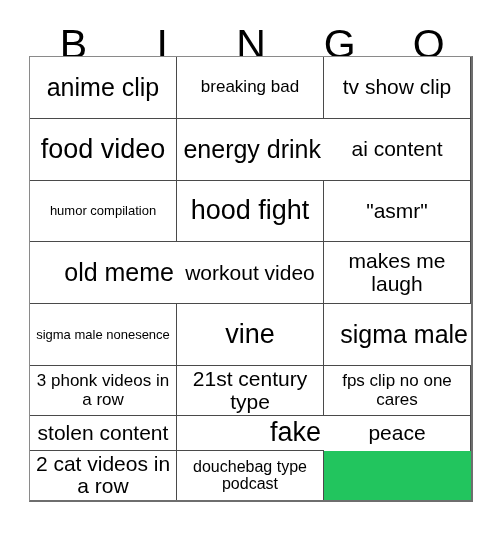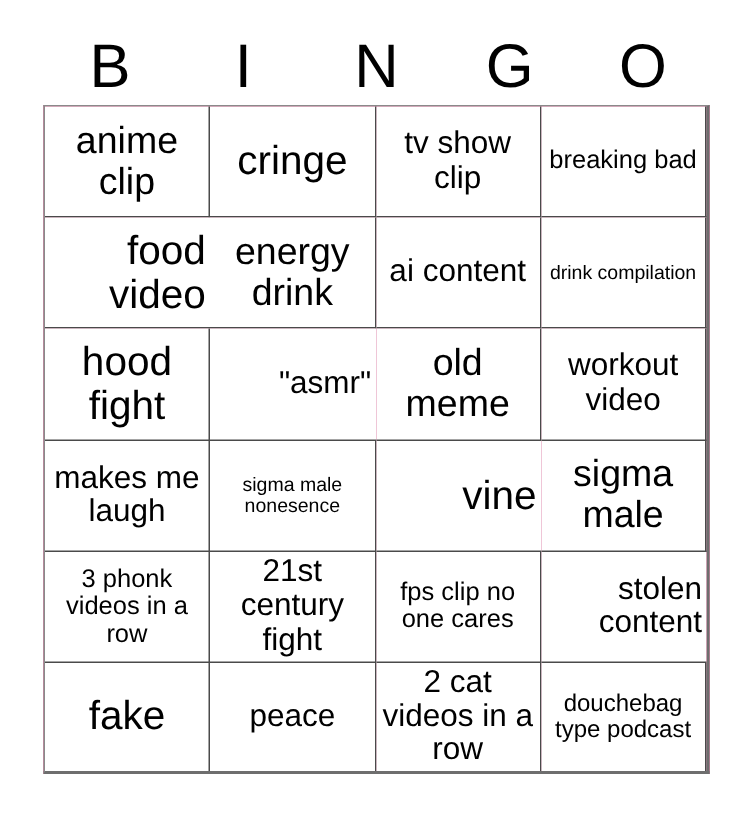--- a/index.html
+++ b/index.html
@@ -36,32 +36,32 @@
     justify-content: center;
     font-size: 41px;
     line-height: 1;
     font-weight: 400;
     letter-spacing: 0px;
     color: #000000;
   }
   #grid {
     position: absolute;
     left: 29px;
-    top: 70px;
+    top: 56px;
     width: 444px;
     height: 446px;
     box-sizing: border-box;
     border-top: 1px solid #8a8a8a;
     border-left: 1px solid #8a8a8a;
     border-right: 2px solid #6e6e6e;
     border-bottom: 2px solid #6e6e6e;
     display: grid;
-    grid-template-columns: repeat(4, 1fr);
+    grid-template-columns: repeat(3, 1fr);
     grid-template-rows: repeat(5, 1fr);
-    background: #be185d;
+    background: #22c55e;
   }
   .cell {
     box-sizing: border-box;
     border-right: 1px solid #4a4a4a;
     border-bottom: 1px solid #4a4a4a;
     display: flex;
     align-items: center;
     justify-content: center;
     text-align: center;
     padding: 2px 3px;
@@ -94,40 +94,37 @@
     <div class="header-cell">N</div>
     <div class="header-cell">G</div>
     <div class="header-cell">O</div>
   </div>
 
   <div id="grid">
     <div class="cell">
         <span class="cell-text fs-lg">anime clip</span>
       </div>
     <div class="cell">
-        <span class="cell-text fs-xl">cringe</span>
+        <span class="cell-text fs-sm">breaking bad</span>
       </div>
     <div class="cell">
         <span class="cell-text fs-md">tv show clip</span>
-      </div>
-    <div class="cell">
-        <span class="cell-text fs-sm">breaking bad</span>
       </div>
     <div class="cell">
         <span class="cell-text fs-xl">food video</span>
       </div>
 
     <div class="cell">
         <span class="cell-text fs-lg">energy drink</span>
       </div>
     <div class="cell">
         <span class="cell-text fs-md">ai content</span>
       </div>
     <div class="cell">
-        <span class="cell-text fs-xs">drink compilation</span>
+        <span class="cell-text fs-xs">humor compilation</span>
       </div>
     <div class="cell">
         <span class="cell-text fs-xl">hood fight</span>
       </div>
     <div class="cell">
         <span class="cell-text fs-md">"asmr"</span>
       </div>
 
     <div class="cell">
         <span class="cell-text fs-lg">old meme</span>
@@ -145,21 +142,21 @@
         <span class="cell-text fs-xl">vine</span>
       </div>
 
     <div class="cell">
         <span class="cell-text fs-lg">sigma male</span>
       </div>
     <div class="cell">
         <span class="cell-text fs-sm">3 phonk videos in a row</span>
       </div>
     <div class="cell">
-        <span class="cell-text fs-md">21st century fight</span>
+        <span class="cell-text fs-md">21st century type</span>
       </div>
     <div class="cell">
         <span class="cell-text fs-sm">fps clip no one cares</span>
       </div>
 
     <div class="cell">
         <span class="cell-text fs-md">stolen content</span>
       </div>
     <div class="cell">
         <span class="cell-text fs-xl">fake</span>

